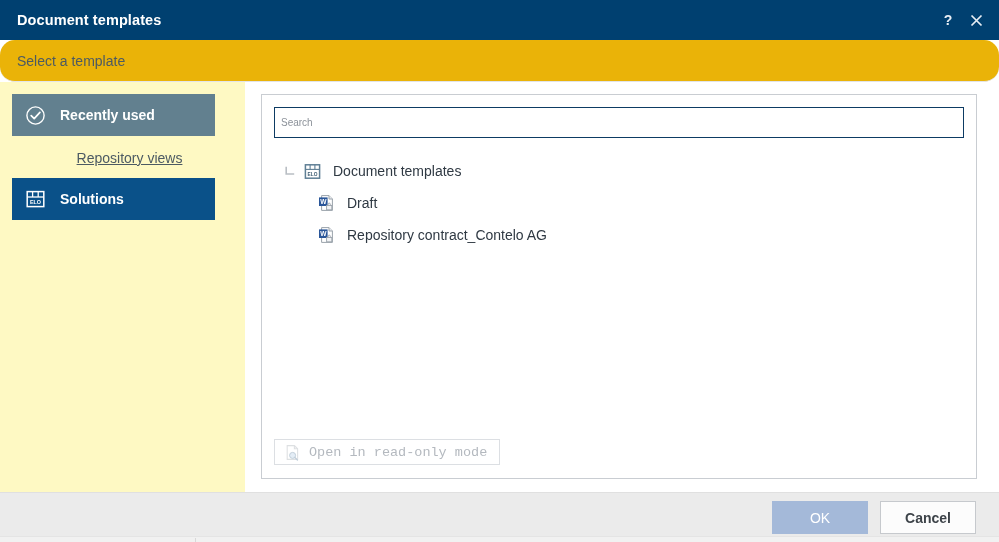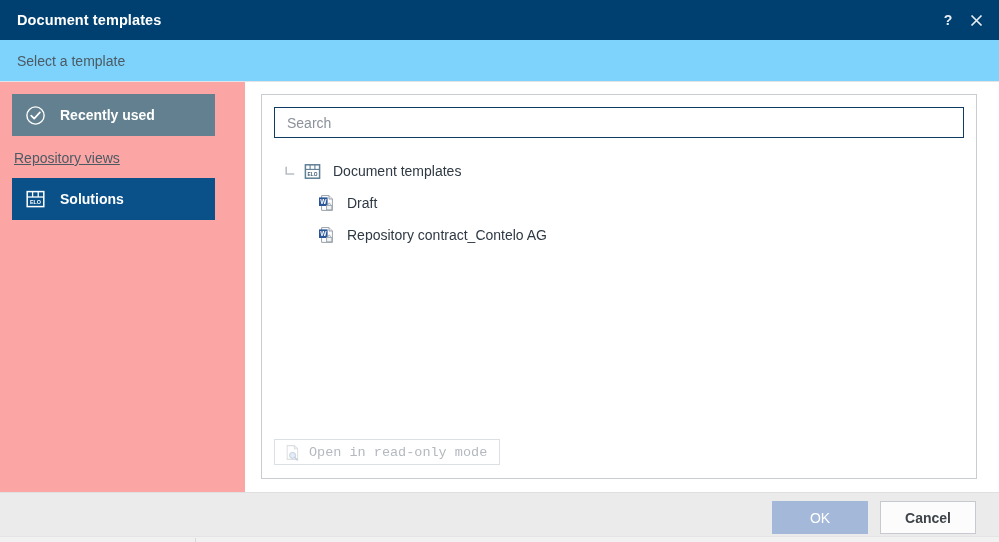--- a/index.html
+++ b/index.html
@@ -46,45 +46,47 @@
     font-size: 15px;
     cursor: default;
   }
   .tb-btn.help { font-weight: bold; font-size: 14px; }
   .tb-btn svg { display: block; }
 
   
   .subbar {
     height: 42px;
     flex: 0 0 42px;
-    background: #7dd3fc;
+    background: #eab308;
     border-bottom: 1px solid #e2e4e8;
     display: flex;
     align-items: center;
     padding-left: 17px;
+    border-radius: 15px;
   }
   .subbar-text {
     font-size: 14px;
     color: #4c5a63;
   }
 
   
   .body {
     flex: 1 1 auto;
     display: flex;
     min-height: 0;
     background: #ffffff;
   }
 
   
   .sidebar {
     width: 245px;
     flex: 0 0 245px;
     padding: 12px 0 12px 0;
-    background: #fca5a5;
+    background: #fef9c3;
+    text-align: center;
   }
   .nav-item {
     height: 42px;
     margin: 0 30px 0 12px;
     display: flex;
     align-items: center;
     padding: 0 12px;
     cursor: default;
     color: #ffffff;
   }
@@ -124,23 +126,23 @@
     flex-direction: column;
     padding: 10px 10px 0 10px;
   }
   .search-wrap { padding: 2px 2px 0 2px; }
   .search-input {
     width: 100%;
     height: 31px;
     border: 1.6px solid #0d3b63;
     background: #ffffff;
     font-family: "Liberation Sans", sans-serif;
-    font-size: 14px;
+    font-size: 10px;
     color: #333a40;
-    padding: 0 12px;
+    padding: 0 6px;
     outline: none;
   }
   .search-input::placeholder { color: #8b9199; opacity: 1; }
 
   
   .tree {
     flex: 1 1 auto;
     padding-top: 17px;
     overflow: hidden;
   }

